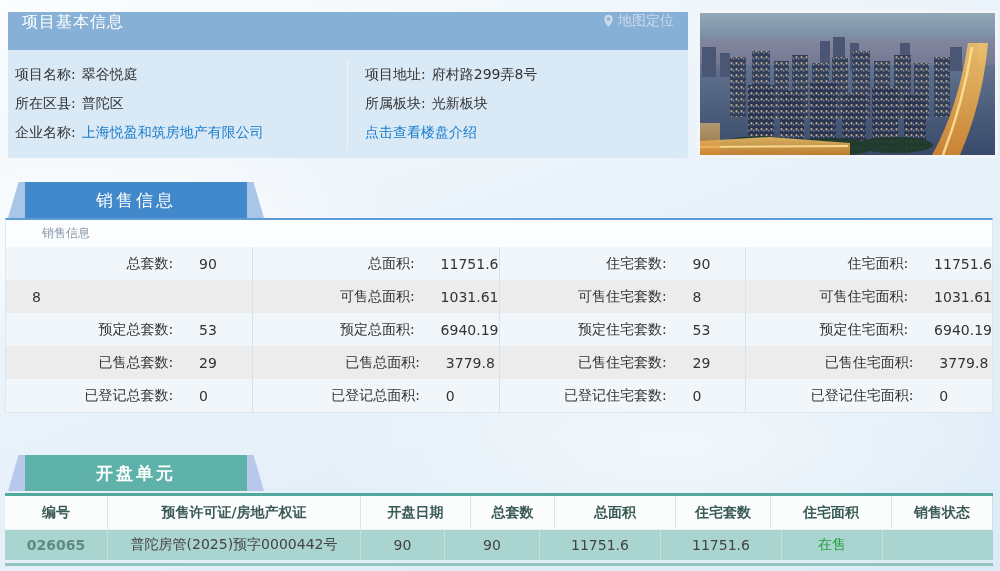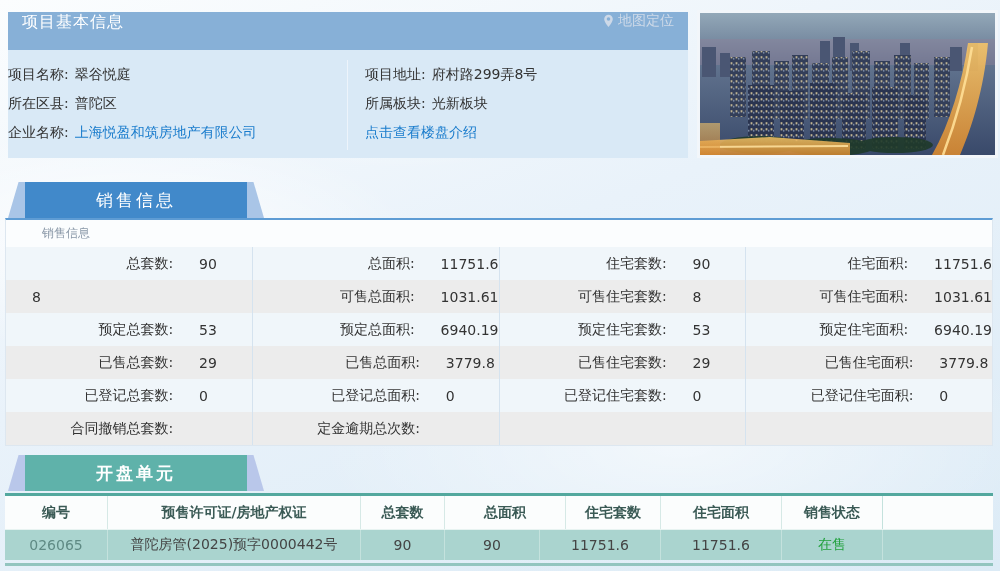--- a/index.html
+++ b/index.html
@@ -22,21 +22,21 @@
     padding:0 14px;
   }
   .basic-title { color:#ffffff; font-size:16px; letter-spacing:1px; }
   .map-link {
     margin-left:auto; display:flex; align-items:center; gap:4px;
     color:#cdd9e8; font-size:14px; cursor:pointer; text-decoration:none;
   }
   .basic-body {
     height:108px; background:#d9e9f6; display:flex; padding:10px 0 8px 0;
   }
-  .basic-col { padding-left:0; }
+  .basic-col { padding-left:7px; }
   .basic-col.left  { width:340px; border-right:1px solid #edf4fb; }
   .basic-col.right { flex:1; padding-left:17px; }
   .field { height:29px; line-height:29px; font-size:14px; white-space:nowrap; }
   .field .lbl { color:#333; margin-right:6px; }
   .field .val { color:#333; }
   .link { color:#1a7ccc; cursor:pointer; text-decoration:none; }
 
   
   .photo-frame {
     position:absolute; left:697px; top:10px; width:301px; height:148px;
@@ -92,21 +92,21 @@
   .ocell {
     display:flex; align-items:center; justify-content:center;
     font-size:14px; border-right:1px solid #d6e9e6; white-space:nowrap;
   }
   .orow.data .ocell { border-right:1px solid #c4e2dd; }
   .ocell:last-child { border-right:1px solid #c4e2dd; }
   .orow.head .ocell { font-weight:bold; color:#3a5a55; }
   .orow.data .ocell { color:#444; }
   .c0{width:103px;} .c1{width:253px;} .c2{width:110px;} .c3{width:84px;}
   .c4{width:95px;}  .c5{width:121px;} .c6{width:121px;} .c7{width:101px;}
-  .cell-id { color:#5f8a84 !important; }
+  .cell-id { color:#5f8a84 !important;font-weight:bold; }
   .cell-status { color:#22a13e !important; }
   .footer-line { position:absolute; left:5px; top:563px; width:988px; height:3px; background:#93c5bf; }
 </style>
 </head>
 <body>
 
 <div class="basic-section">
   <div class="basic-header">
     <span class="basic-title">项目基本信息</span>
     <a class="map-link">
@@ -328,50 +328,33 @@
       </div>
     <div class="scell">
         <span class="slabel">已登记住宅套数:</span>
         <span class="svalue">0</span>
       </div>
     <div class="scell">
         <span class="slabel">已登记住宅面积:</span>
         <span class="svalue">0</span>
       </div>
   </div>
-  <div class="srow even">
-    <div class="scell">
-        <span class="slabel">合同撤销总套数:</span>
-        <span class="svalue"></span>
-      </div>
-    <div class="scell">
-        <span class="slabel">定金逾期总次数:</span>
-        <span class="svalue"></span>
-      </div>
-    <div class="scell">
-        <span class="slabel"></span>
-        <span class="svalue"></span>
-      </div>
-    <div class="scell">
-        <span class="slabel"></span>
-        <span class="svalue"></span>
-      </div>
-  </div>
 </div>
 
 <div class="ribbon teal" style="top:455px;">
   <div class="flap-l"></div>
   <div class="main">开盘单元</div>
   <div class="flap-r"></div>
 </div>
 
 <div class="opening-table">
   <div class="orow head">
     <div class="ocell c0">编号</div>
     <div class="ocell c1">预售许可证/房地产权证</div>
+    <div class="ocell c2">开盘日期</div>
     <div class="ocell c3">总套数</div>
     <div class="ocell c5">总面积</div>
     <div class="ocell c4">住宅套数</div>
     <div class="ocell c6">住宅面积</div>
     <div class="ocell c7">销售状态</div>
   </div>
   <div class="orow data">
     <div class="ocell c0 cell-id">026065</div>
     <div class="ocell c1">普陀房管(2025)预字0000442号</div>
     <div class="ocell c3">90</div>

